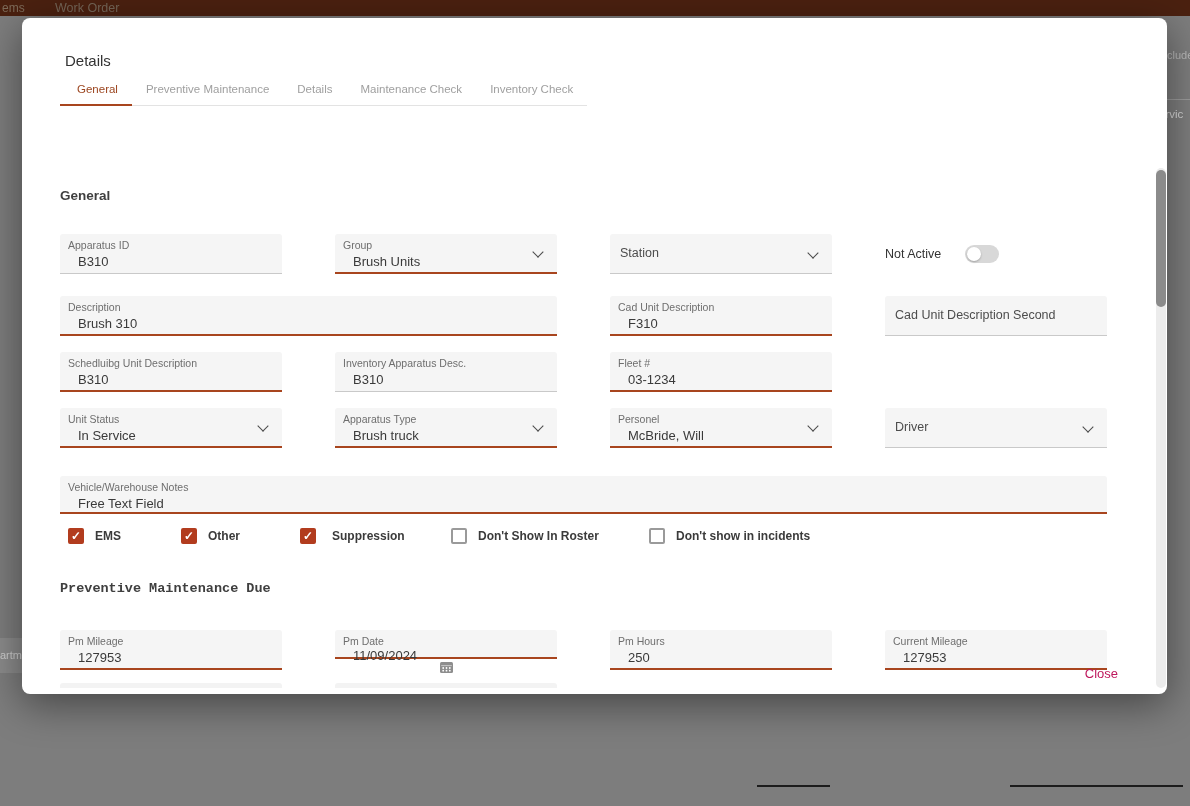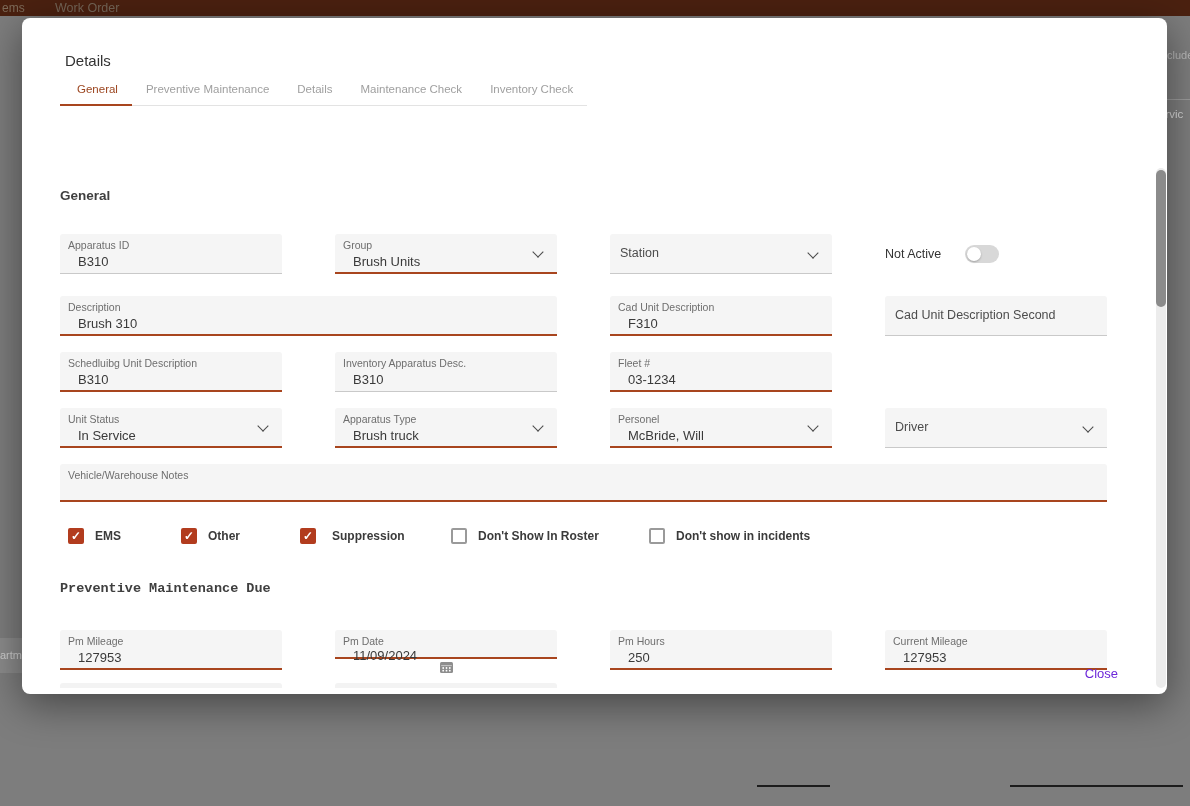--- a/index.html
+++ b/index.html
@@ -29,21 +29,21 @@
   .tab:first-child { padding-left:17px; }
   .tab.active { color:#9c4620; font-weight:500; border-bottom:2px solid #A8451E; }
 
   .section-heading { position:absolute; left:38px; font-size:13.5px; font-weight:600; color:#3f3f3f; }
   .heading-general { top:170px; }
   .heading-pm { top:563px;font-family:Liberation Mono, monospace; }
 
   .grid { position:absolute; left:38px; display:grid; grid-template-columns:repeat(4,222px); column-gap:53px; }
   .row1 { top:216px; } .row2 { top:278px; } .row3 { top:334px; } .row4 { top:390px; }
   .row5 { top:446px; } .row7 { top:612px; } .row8 { top:665px; }
-  .span2 { grid-column:span 2; } .span4 { grid-column:span 4; }
+  .span2 { grid-column:span 2; } .span4 { grid-column:span 4;margin-top:12px; }
 
   .field { position:relative; background:#f5f5f5; height:40px; border-bottom:1px solid #c9c9c9;
            border-radius:3px 3px 0 0; padding-top:5px; cursor:text; }
   .field.red { border-bottom:2px solid #A8451E; }
   .f-label { display:block; font-size:10.5px; color:#6e6e6e; margin-left:8px; line-height:12px; }
   .f-value { display:block; font-size:13px; color:#3a3a3a; margin-left:18px; margin-top:3px; line-height:15px; }
   .field.centered { padding-top:0; }
   .f-single { display:block; line-height:39px; margin-left:10px; font-size:12.5px; color:#4c4c4c; }
   .field.notes { height:38px; }
 
@@ -66,21 +66,21 @@
   .box.checked::after { content:'\2713'; color:#fff; font-size:12px; font-weight:bold; line-height:1; }
   .cb-label { font-size:12px; font-weight:600; color:#3b3b3b; }
 
   .field.compact { height:29px; border-bottom:2px solid #A8451E; }
   .field.compact .f-value { margin-top:1px; }
   .cal-row { display:flex; justify-content:center; margin-top:2px; }
   .cal-icon { cursor:pointer; }
 
   .strip { height:5px; background:#f3f3f3; border-radius:3px 3px 0 0; }
 
-  .close-btn { position:absolute; right:49px; bottom:13px; font-size:13px; color:#6d28d9; cursor:pointer; }
+  .close-btn { position:absolute; right:49px; bottom:13px; font-size:13px; color:#be185d; cursor:pointer; }
 
   .sb-track { position:absolute; right:1px; top:150px; bottom:6px; width:10px; background:#ececec; border-radius:5px; }
   .sb-thumb { position:absolute; left:0; top:2px; width:10px; height:137px; background:#8b8b8b; border-radius:5px; cursor:grab; }
 </style>
 </head>
 <body>
 
 <div class="topbar">
   <span class="frag-ems">ems</span>
   <span class="frag-wo">Work Order</span>
@@ -176,20 +176,21 @@
     </div>
     <div class="field centered">
       <span class="f-single">Driver</span>
       <span class="chev"></span>
     </div>
   </div>
 
   <div class="grid row5">
     <div class="field red notes span4">
       <span class="f-label">Vehicle/Warehouse Notes</span>
+      <span class="f-value">Free Text Field</span>
     </div>
   </div>
 
   <div class="cbrow">
     <div class="cb cb1">
       <span class="box checked"></span>
       <span class="cb-label">EMS</span>
     </div>
     <div class="cb cb2">
       <span class="box checked"></span>

